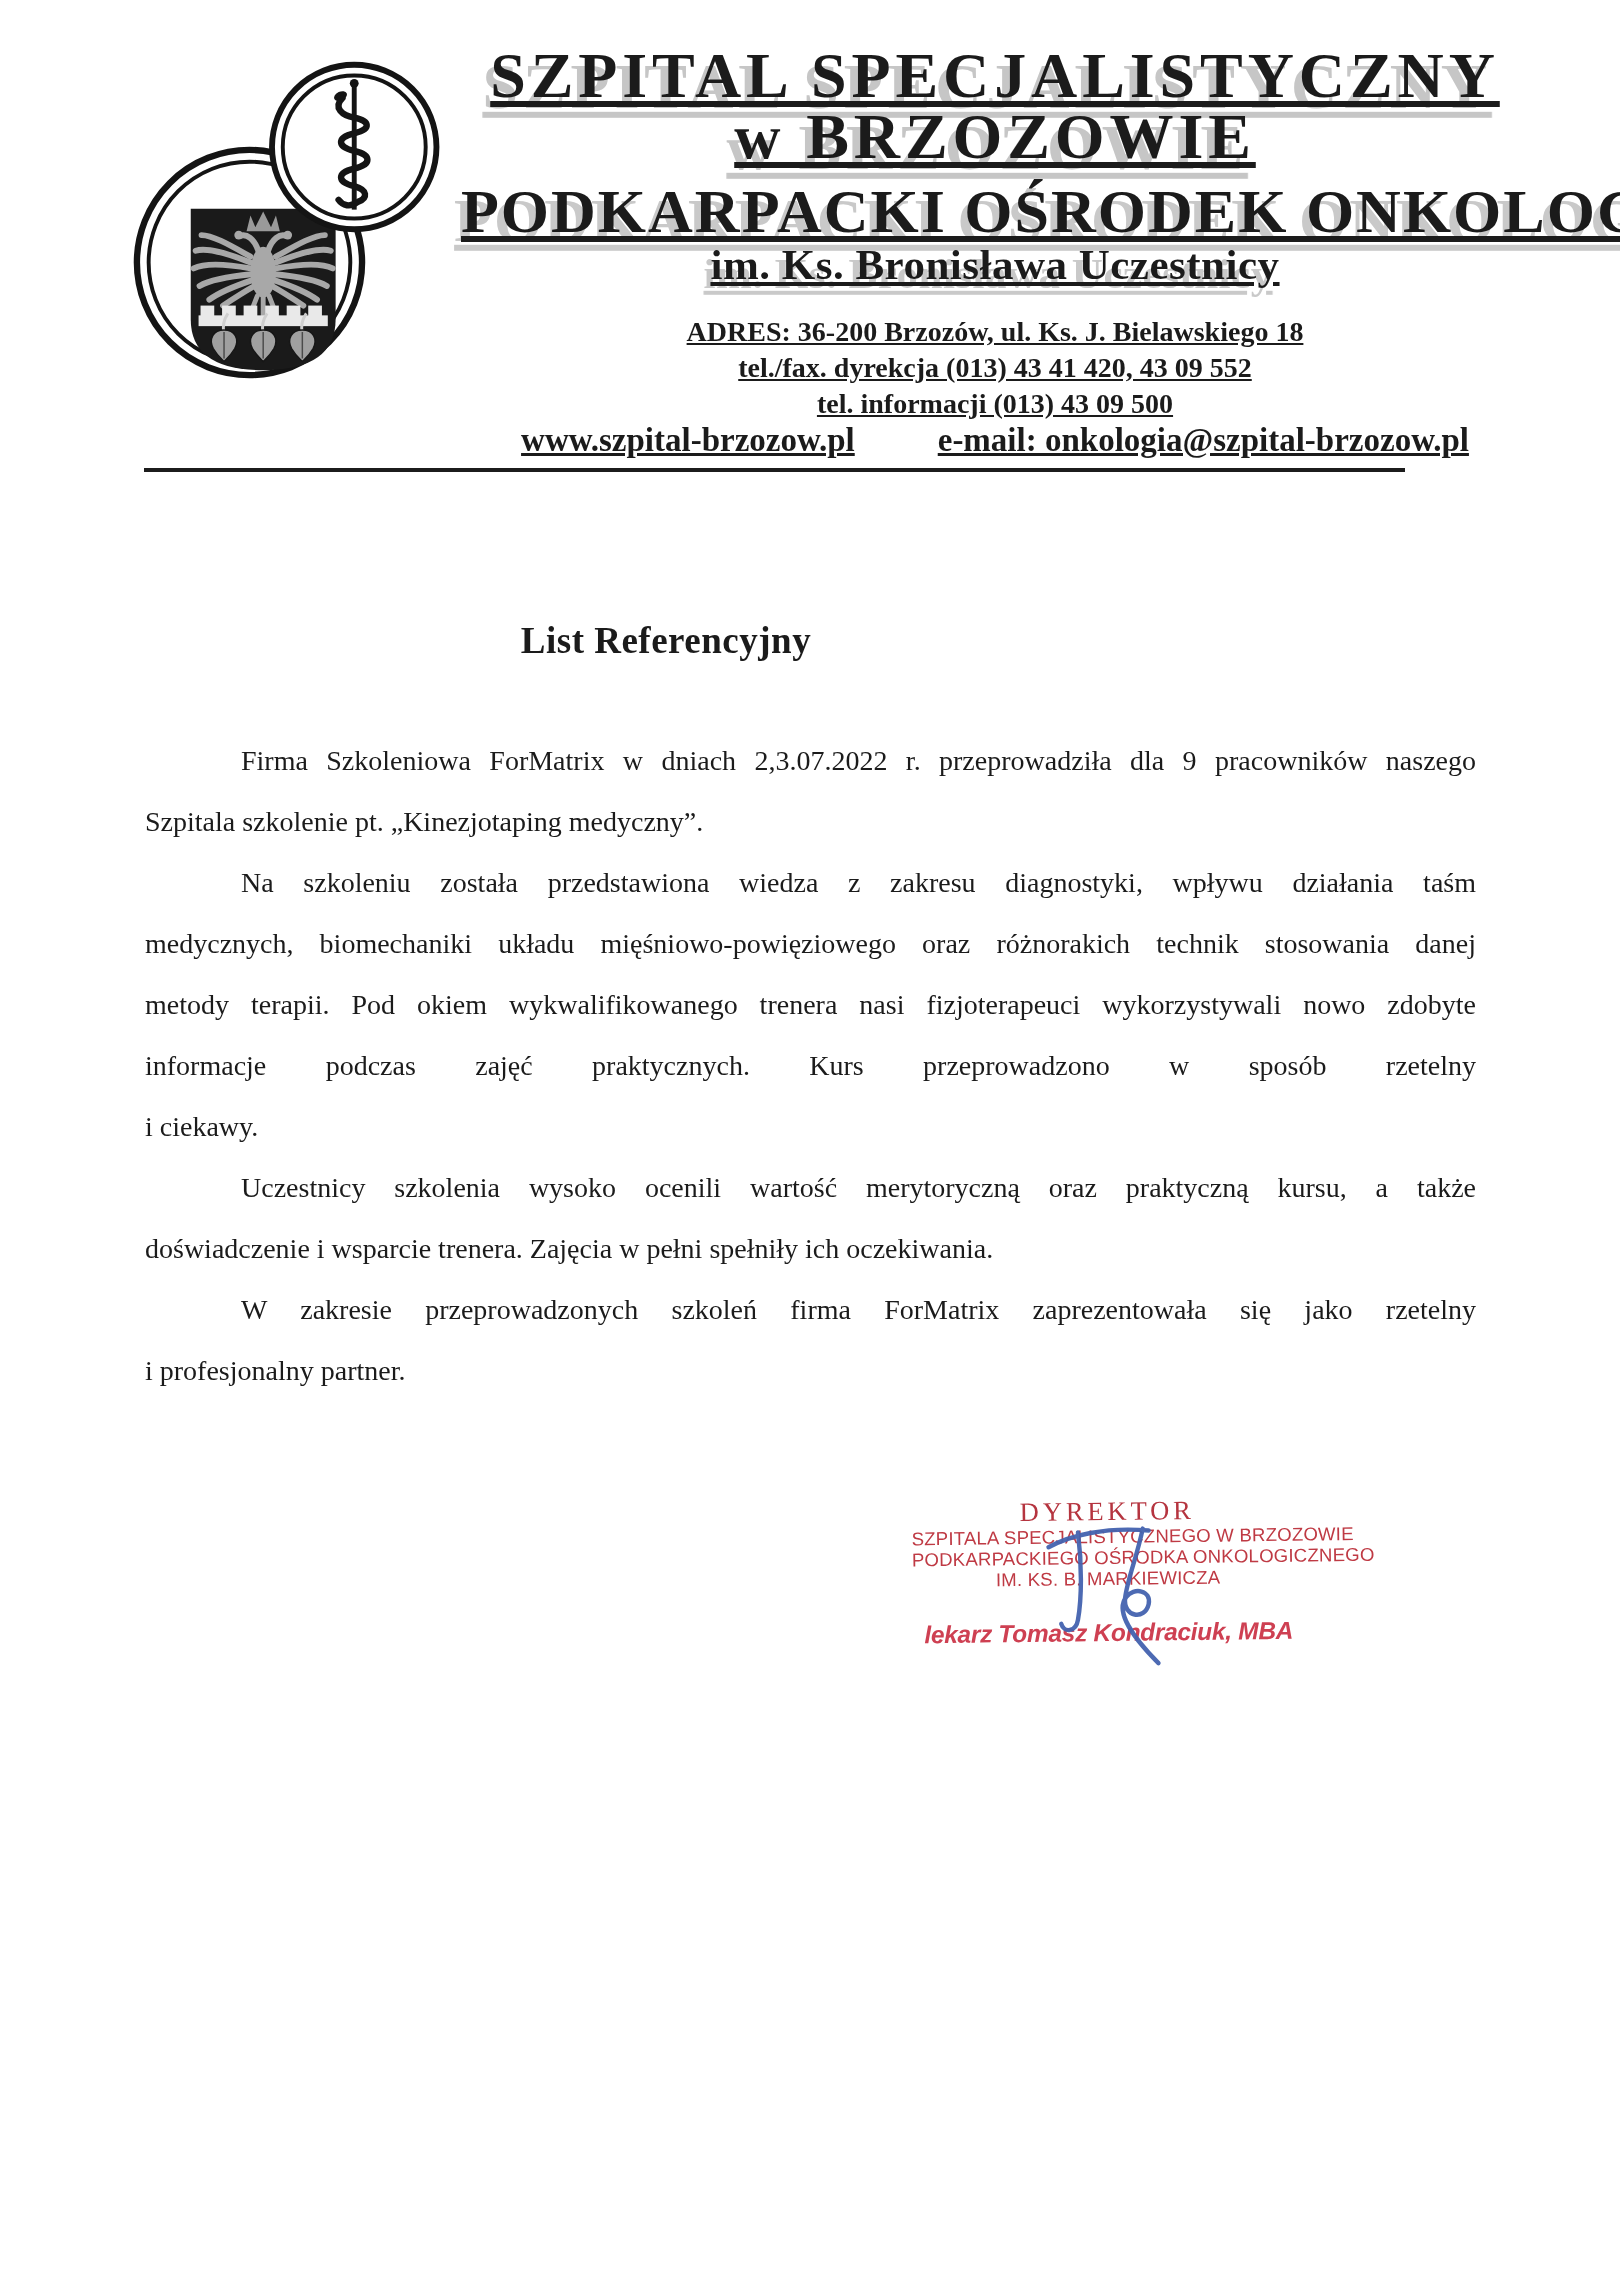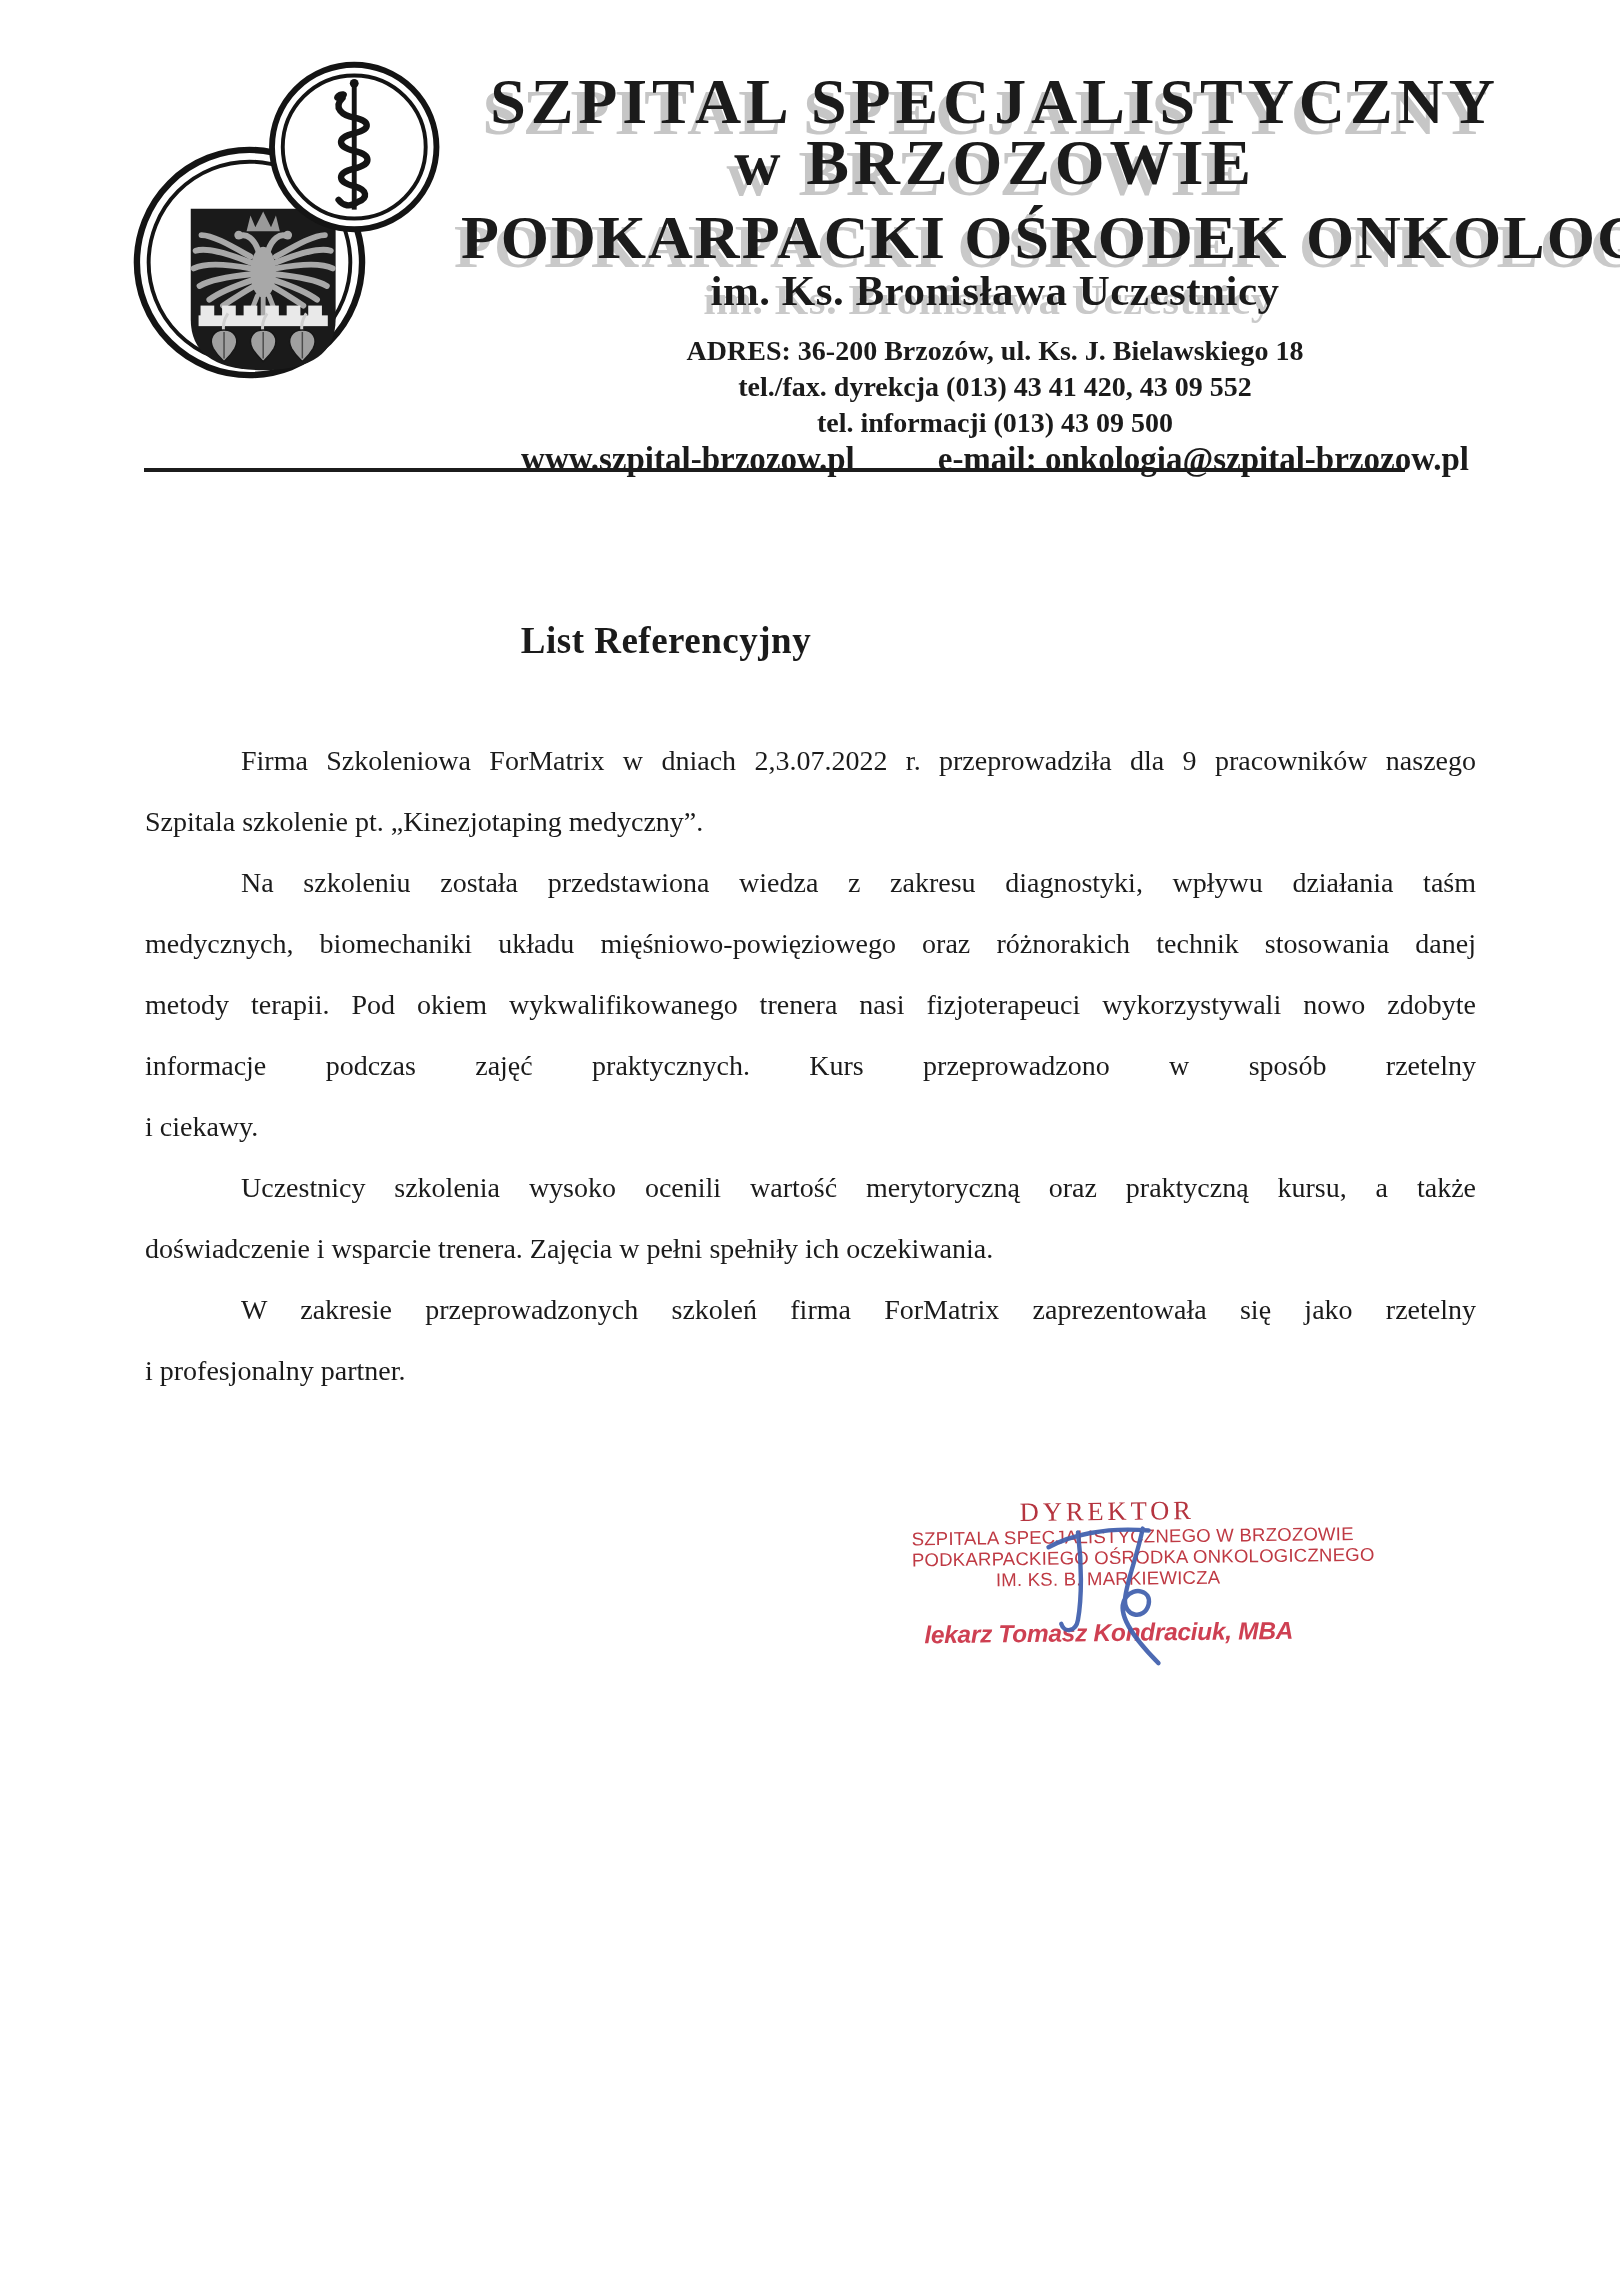--- a/index.html
+++ b/index.html
@@ -6,35 +6,35 @@
   body{
     width:1620px;height:2293px;background:#ffffff;position:relative;
     font-family:"Liberation Serif","DejaVu Serif",serif;color:#1b1b1b;
     -webkit-font-smoothing:antialiased;
   }
   .page{position:absolute;inset:0;overflow:hidden;}
 
   
   .logo-svg{position:absolute;left:86px;top:37px;width:372px;height:358px;}
   .header-text{
-    position:absolute;left:461px;top:71px;width:1068px;text-align:center;
+    position:absolute;left:461px;top:45px;width:1068px;text-align:center;text-decoration:underline;
   }
   .h-name{
     font-size:64px;font-weight:bold;line-height:61px;letter-spacing:4.9px;
     text-shadow:-7.8px 10.8px 0 #c6c6c6;white-space:nowrap;
   }
   .h-unit{
     margin-top:17.6px;font-size:62px;font-weight:bold;line-height:53px;letter-spacing:2px;
     text-shadow:-6.9px 8.8px 0 #c9c9c9;white-space:nowrap;
   }
   .h-patron{
     font-size:43px;font-weight:bold;line-height:53px;letter-spacing:0.5px;
     text-shadow:-6.9px 8.8px 0 #c9c9c9;white-space:nowrap;
   }
-  .h-addr-block{margin-top:16px;font-size:28px;font-weight:bold;line-height:36px;}
+  .h-addr-block{margin-top:23px;font-size:28px;font-weight:bold;line-height:36px;}
   .h-web-row{
     display:flex;justify-content:center;gap:83px;
     font-size:33px;font-weight:bold;line-height:36px;white-space:nowrap;
   }
   .header-divider{
     position:absolute;left:144px;top:468px;width:1261px;height:3.9px;background:#1c1c1c;
   }
 
   
   .doc-title{

